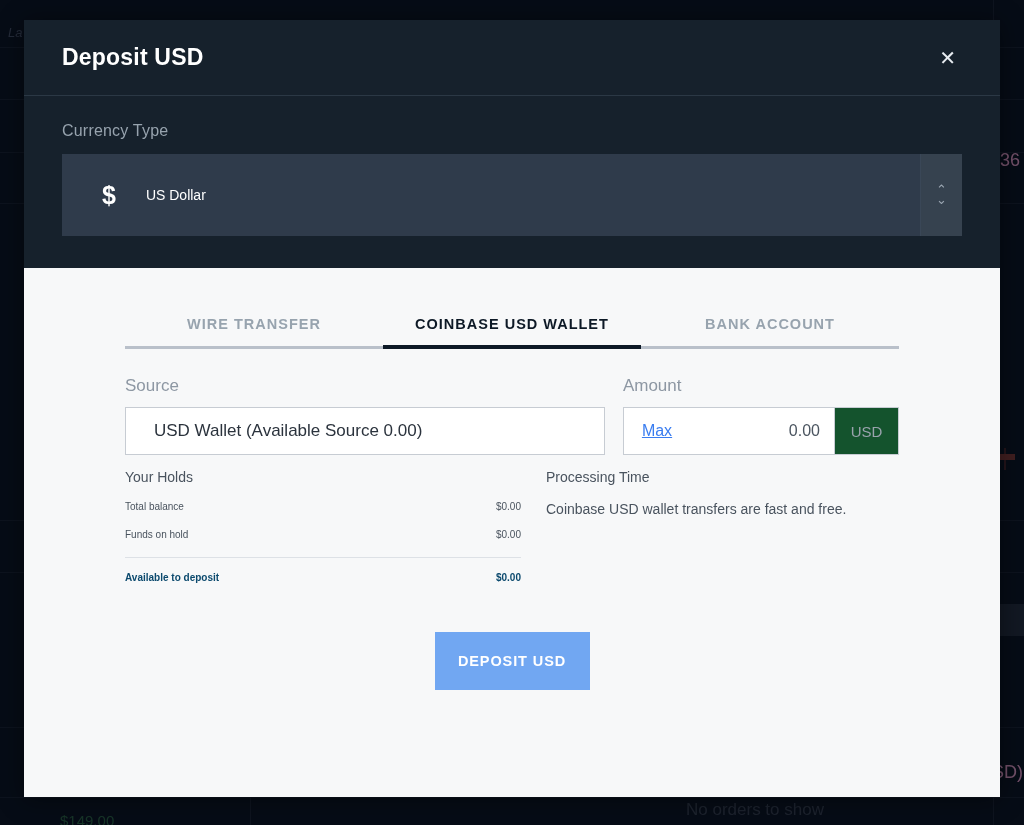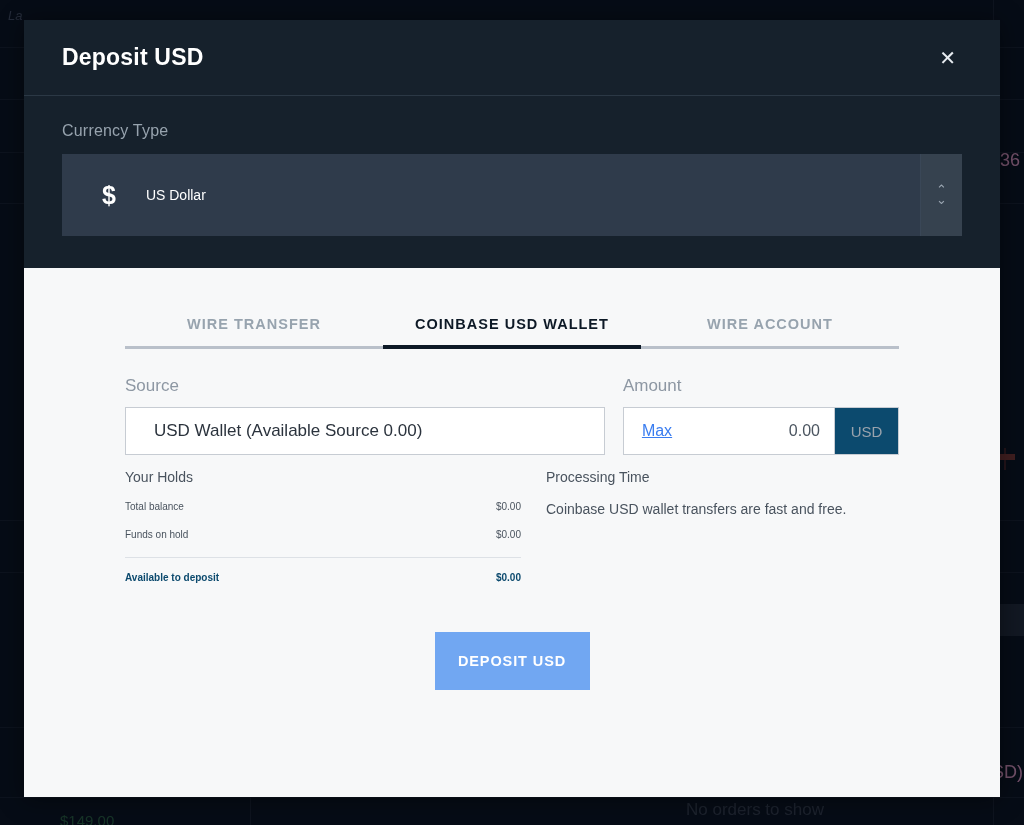--- a/index.html
+++ b/index.html
@@ -254,21 +254,21 @@
     text-align: right;
     border: none;
     outline: none;
     background: transparent;
     font-family: "Liberation Sans", sans-serif;
     width: 90px;
   }
   .amount-suffix {
     width: 64px;
     border-left: 1px solid #c7ccd3;
-    background: #0c4a6e;
+    background: #14532d;
     display: flex;
     align-items: center;
     justify-content: center;
     font-size: 15px;
     color: #9aa3ad;
   }
 
   
   .info-grid {
     display: flex;
@@ -333,21 +333,21 @@
   <div class="bg-grid-row" style="top:152px;"></div>
   <div class="bg-grid-row" style="top:203px;"></div>
   <div class="bg-grid-row" style="top:520px;"></div>
   <div class="bg-grid-row" style="top:572px;"></div>
   <div class="bg-grid-row" style="top:727px;"></div>
   <div class="bg-grid-row" style="top:797px;"></div>
 
   <div class="bg-grid-col" style="left:993px;"></div>
   <div class="bg-grid-col" style="left:250px; top:780px; bottom:0;"></div>
 
-  <div class="bg-text" style="left:8px;  top:8px;font-style:italic;">La</div>
+  <div class="bg-text" style="left:8px;  top:25px;font-style:italic;">La</div>
   <div class="bg-text big" style="left:1000px; top:150px;">36</div>
   <div class="bg-text big" style="left:992px; top:762px;">SD)</div>
   <div class="bg-text muted" style="left:686px; top:800px; font-size:17px;">No orders to show</div>
   <div class="bg-text green" style="left:60px; top:812px;">$149.00</div>
 
   <div class="candle up" style="left:967px; top:440px; width:13px; height:44px;">
     <div class="wick" style="top:0; height:44px;"></div>
     <div class="body" style="top:10px; height:22px;"></div>
   </div>
   <div class="candle down" style="left:995px; top:448px; width:20px; height:22px;">
@@ -382,21 +382,21 @@
         </span>
       </div>
     </div>
   </div>
 
   <div class="modal-body">
 
     <div class="tabs">
       <button class="tab">WIRE TRANSFER</button>
       <button class="tab active">COINBASE USD WALLET</button>
-      <button class="tab">WIRE ACCOUNT</button>
+      <button class="tab">BANK ACCOUNT</button>
     </div>
 
     <div class="form-grid">
       <div class="col-source">
         <div class="field-label">Source</div>
         <div class="source-input">USD Wallet (Available Source 0.00)</div>
       </div>
 
       <div class="col-amount">
         <div class="field-label">Amount</div>

